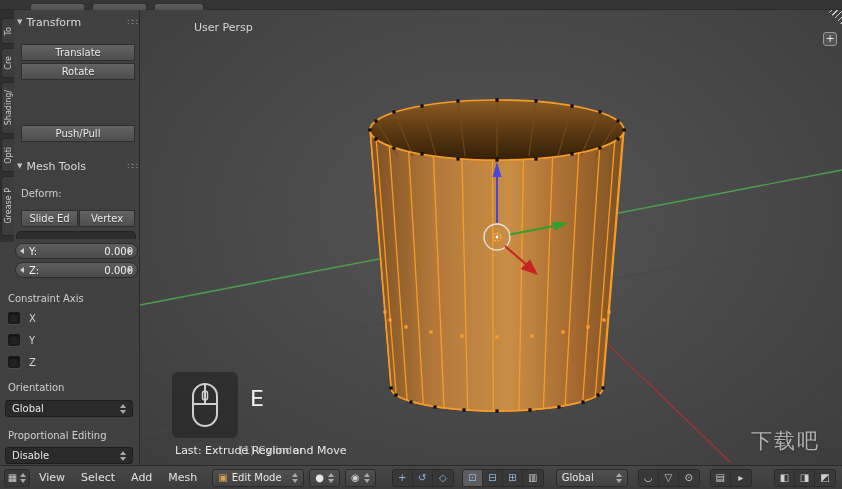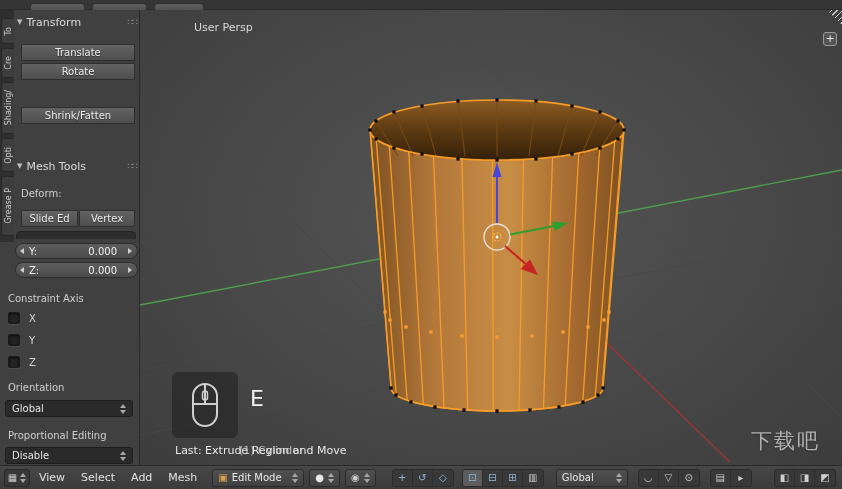--- a/index.html
+++ b/index.html
@@ -38,21 +38,21 @@
 
   .numfield { position:absolute; left:15px; width:123px; height:16px; border-radius:9px;
               background:linear-gradient(#5e5e5e,#4a4a4a); border:1px solid #2d2d2d;
               display:flex; align-items:center; padding:0 4px; font-size:10px; color:#f2f2f2;
               cursor:ew-resize; }
   .tri-l { width:0; height:0; border-top:3px solid transparent; border-bottom:3px solid transparent;
            border-right:4px solid #cfcfcf; }
   .tri-r { width:0; height:0; border-top:3px solid transparent; border-bottom:3px solid transparent;
            border-left:4px solid #cfcfcf; }
   .numfield .nlab { margin-left:5px; }
-  .numfield .nval { margin-left:auto; margin-right:16px; }
+  .numfield .nval { margin-left:auto; }
 
   .cbrow { position:absolute; left:8px; display:flex; align-items:center; gap:9px; }
   .cb { width:12px; height:12px; background:#232323; border:1px solid #1a1a1a; border-radius:2px;
         box-shadow:inset 0 1px 3px rgba(0,0,0,.7), 0 1px 0 rgba(255,255,255,.07); cursor:pointer; }
   .cblab { color:#d6d6d6; font-size:10px; }
 
   .dd { position:absolute; left:5px; width:128px; height:17px; background:#2a2a2a;
         border:1px solid #1d1d1d; border-radius:3px; display:flex; align-items:center;
         padding:0 6px; color:#e6e6e6; font-size:10px; cursor:pointer; }
   .ud { margin-left:auto; display:flex; flex-direction:column; gap:2px; }
@@ -132,21 +132,21 @@
         </div>
     </div>
 
     <div class="phead" style="top:4px;">
       <span class="tri">▼</span>
       <span>Transform</span>
       <span class="grip">∷∷</span>
     </div>
     <div class="tbtn" style="top:34px;">Translate</div>
     <div class="tbtn" style="top:53px;">Rotate</div>
-    <div class="tbtn" style="top:97px;">Shrink/Fatten</div>
+    <div class="tbtn" style="top:115px;">Push/Pull</div>
 
     <div class="phead" style="top:148px;">
       <span class="tri">▼</span>
       <span>Mesh Tools</span>
       <span class="grip">∷∷</span>
     </div>
     <div class="lbl" style="left:21px;top:178px;">Deform:</div>
     <div class="tbtn" style="top:200px;width:57px;">Slide Ed</div>
     <div class="tbtn" style="top:200px;left:79px;width:56px;">Vertex</div>
     <div class="partialbar" style="top:221px;"></div>

